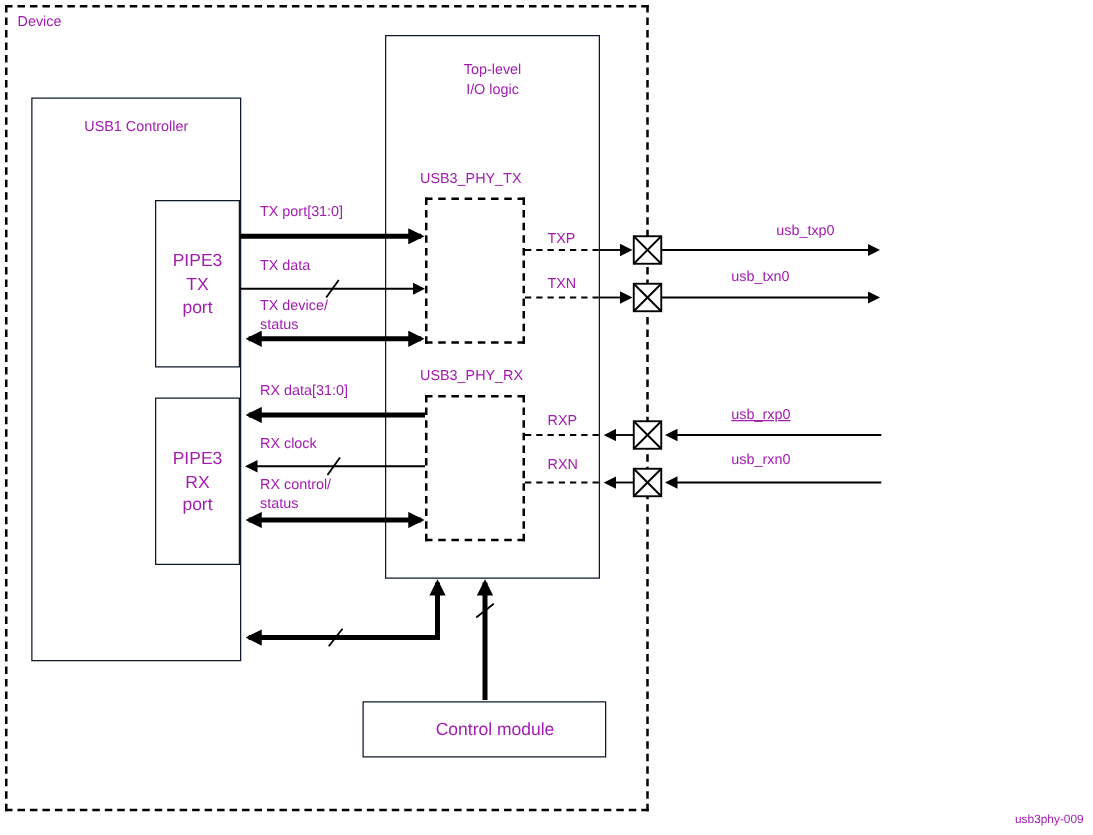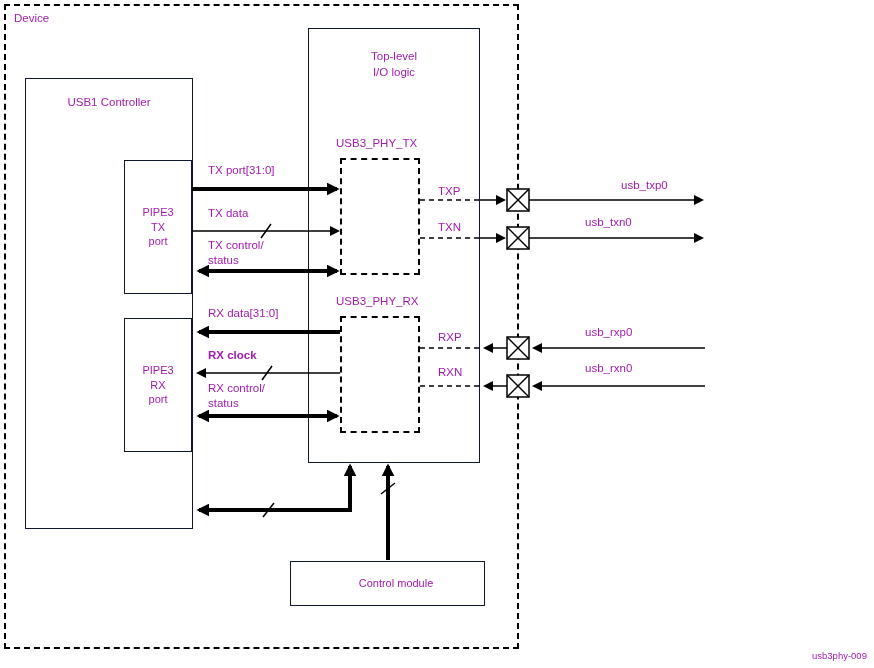--- a/index.html
+++ b/index.html
@@ -3,21 +3,21 @@
 <meta charset="utf-8">
 <style>
   html,body{margin:0;padding:0;background:#ffffff;}
   .canvas{
     position:relative;width:874px;height:668px;background:#fff;
     font-family:"Liberation Sans","DejaVu Sans",sans-serif;color:#a21caf;overflow:hidden;
   }
   .box{position:absolute;box-sizing:border-box;border:1px solid #0f172a;background:transparent;}
   .dashedbox{position:absolute;box-sizing:border-box;border:2px dashed #000;background:transparent;}
   .lbl{position:absolute;font-size:11.5px;line-height:1.3;white-space:pre-line;}
-  .flexc{display:flex;align-items:center;justify-content:center;text-align:center;white-space:pre-line;font-size:11px;line-height:1.35;}
+  .flexc{display:flex;align-items:center;justify-content:center;text-align:center;white-space:pre-line;font-size:14px;line-height:1.35;}
   .topc{position:absolute;left:0;right:0;top:16px;text-align:center;white-space:pre-line;font-size:11.5px;line-height:1.35;}
   svg.overlay{position:absolute;left:0;top:0;pointer-events:none;}
   .thick{stroke:#000;stroke-width:4;fill:none;}
   .thin{stroke:#000;stroke-width:1.5;fill:none;}
   .dashl{stroke:#000;stroke-width:1.5;fill:none;stroke-dasharray:5 4;}
   .padrect{fill:#fff;stroke:#000;stroke-width:1.5;}
   .footer{position:absolute;font-size:9.5px;}
 </style>
 </head>
 <body>
@@ -55,35 +55,35 @@
   <span class="lbl" style="left:336px;top:294px;">USB3_PHY_RX</span>
   <div class="dashedbox" style="left:340px;top:316px;width:80px;height:117px;"></div>
 
   <div class="box flexc" style="left:290px;top:561px;width:195px;height:45px;padding-left:17px;">
     <span>Control module</span>
   </div>
 
 
   <span class="lbl" style="left:208px;top:163px;">TX port[31:0]</span>
   <span class="lbl" style="left:208px;top:206px;">TX data</span>
-  <span class="lbl" style="left:208px;top:238px;">TX control/
+  <span class="lbl" style="left:208px;top:238px;">TX device/
 status</span>
   <span class="lbl" style="left:208px;top:306px;">RX data[31:0]</span>
-  <span class="lbl" style="left:208px;top:348px;font-weight:bold;">RX clock</span>
+  <span class="lbl" style="left:208px;top:348px;">RX clock</span>
   <span class="lbl" style="left:208px;top:381px;">RX control/
 status</span>
 
   <span class="lbl" style="left:438px;top:184px;">TXP</span>
   <span class="lbl" style="left:438px;top:220px;">TXN</span>
   <span class="lbl" style="left:438px;top:330px;">RXP</span>
   <span class="lbl" style="left:438px;top:365px;">RXN</span>
 
   <span class="lbl" style="left:585px;top:178px;margin-left:36px;">usb_txp0</span>
   <span class="lbl" style="left:585px;top:215px;">usb_txn0</span>
-  <span class="lbl" style="left:585px;top:325px;">usb_rxp0</span>
+  <span class="lbl" style="left:585px;top:325px;text-decoration:underline;">usb_rxp0</span>
   <span class="lbl" style="left:585px;top:361px;">usb_rxn0</span>
 
   <span class="footer" style="left:812px;top:650px;">usb3phy-009</span>
 
   <svg class="overlay" width="874" height="668" viewBox="0 0 874 668">
     <defs>
       <marker id="ahB" viewBox="0 0 10 10" refX="8" refY="5" markerWidth="13" markerHeight="13" orient="auto-start-reverse" markerUnits="userSpaceOnUse">
         <path d="M0,0 L10,5 L0,10 z" fill="#000"></path>
       </marker>
       <marker id="ahS" viewBox="0 0 10 10" refX="8" refY="5" markerWidth="10" markerHeight="10" orient="auto-start-reverse" markerUnits="userSpaceOnUse">

